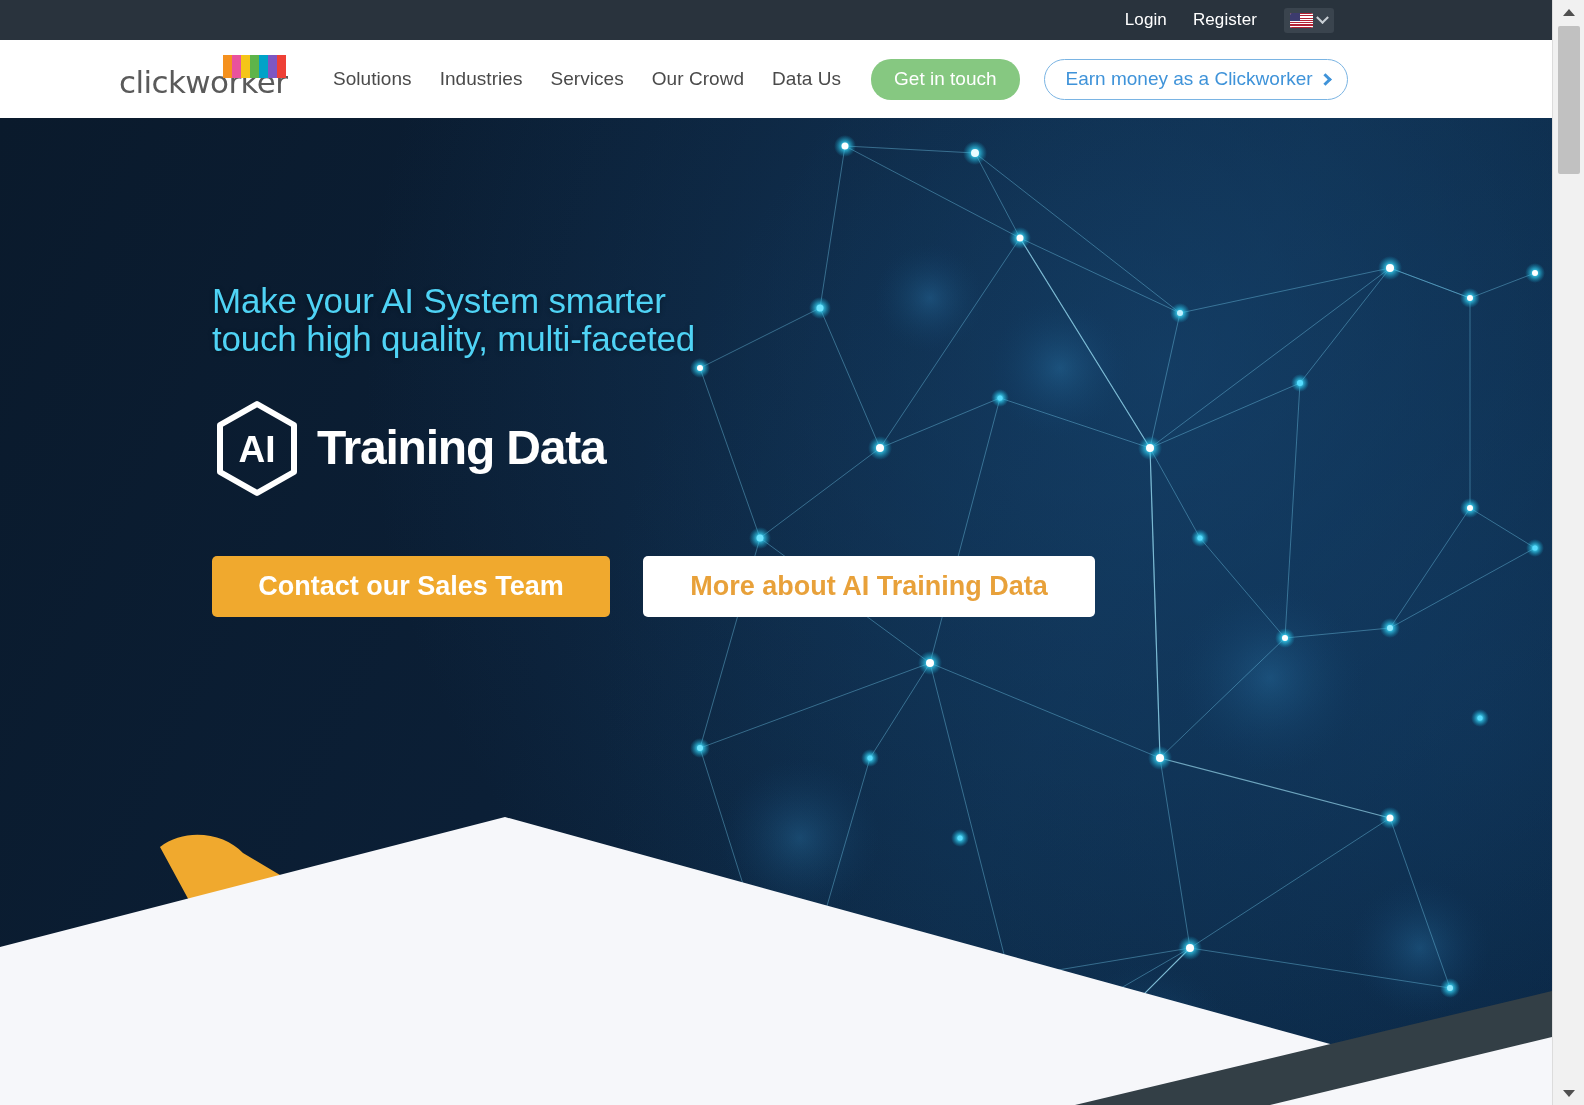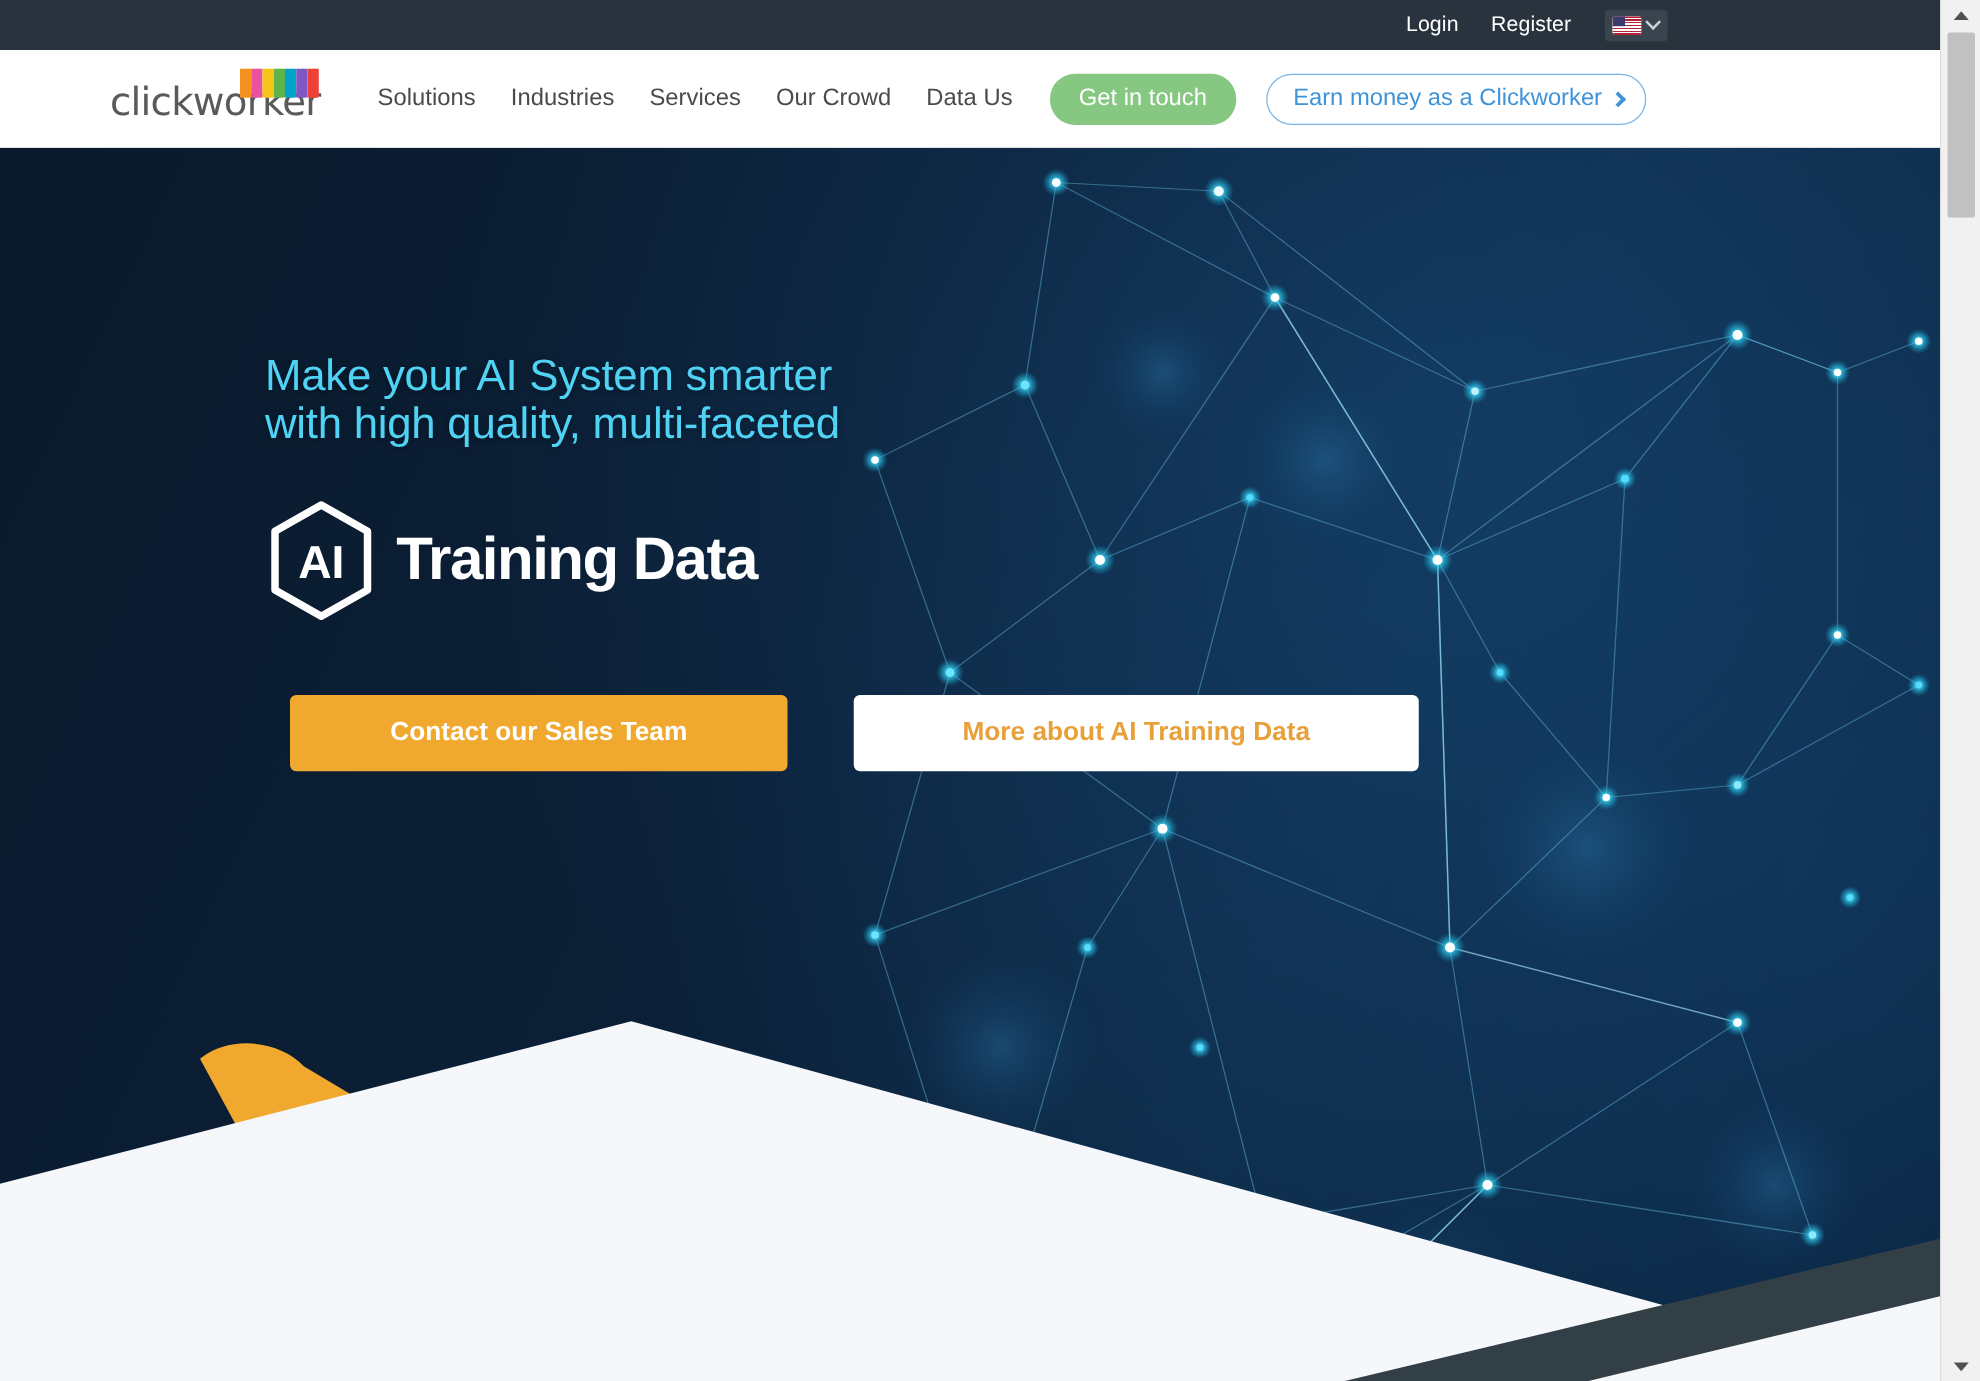--- a/index.html
+++ b/index.html
@@ -88,21 +88,21 @@
     transform: rotate(45deg) translate(-2px,-2px);
   }
 
   
   .header {
     position: relative;
     height: 78px;
     background: #ffffff;
     display: flex;
     align-items: center;
-    padding-left: 88px;
+    padding-left: 119px;
     z-index: 5;
   }
   .logo {
     position: relative;
     width: 168px;
     height: 50px;
     margin-right: 32px;
     cursor: pointer;
     flex: none;
   }
@@ -242,28 +242,27 @@
     white-space: nowrap;
   }
   .cta-row {
     display: flex;
     margin-top: 59px;
     gap: 33px;
   }
   .btn-cta {
     border: none;
     border-radius: 5px;
-    font-size: 21px;
+    font-size: 27px;
     font-weight: 700;
     height: 61px;
     cursor: pointer;
     padding: 0 34px;
     white-space: nowrap;
     font-family: "Liberation Sans", sans-serif;
-    margin-left: 20px;
   }
   .btn-cta.orange { background: #f0a92e; color: #ffffff; width: 398px; }
   .btn-cta.white  { background: #ffffff; color: #e8a13a; width: 452px; }
 
   
   .hero-shapes { position: absolute; left: 0; bottom: 0; width: 1552px; height: 300px; z-index: 4; }
 
   
   .scrollbar {
     position: absolute;
@@ -494,21 +493,21 @@
             <circle cx="1060" cy="960" r="3.5" fill="#ffffff"></circle>
           <circle cx="1480" cy="600" r="9" fill="url(#glow)"></circle>
             <circle cx="1480" cy="600" r="2.6" fill="#57dcff"></circle>
           <circle cx="960" cy="720" r="9" fill="url(#glow)"></circle>
             <circle cx="960" cy="720" r="2.6" fill="#57dcff"></circle>
         </g>
       </svg>
 
       <div class="hero-content">
         <div class="hero-sub">Make your AI System smarter
-with high quality, multi-faceted</div>
+touch high quality, multi-faceted</div>
 
         <div class="hero-title-row">
           <svg class="ai-badge" viewBox="0 0 90 97">
             <path d="M45 4 L82 25 L82 72 L45 93 L8 72 L8 25 Z" fill="none" stroke="#ffffff" stroke-width="6" stroke-linejoin="round"></path>
             <text x="45" y="62" text-anchor="middle" fill="#ffffff" font-family="Liberation Sans, sans-serif" font-size="37" font-weight="700">AI</text>
           </svg>
           <div class="hero-title">Training Data</div>
         </div>
 
         <div class="cta-row">

